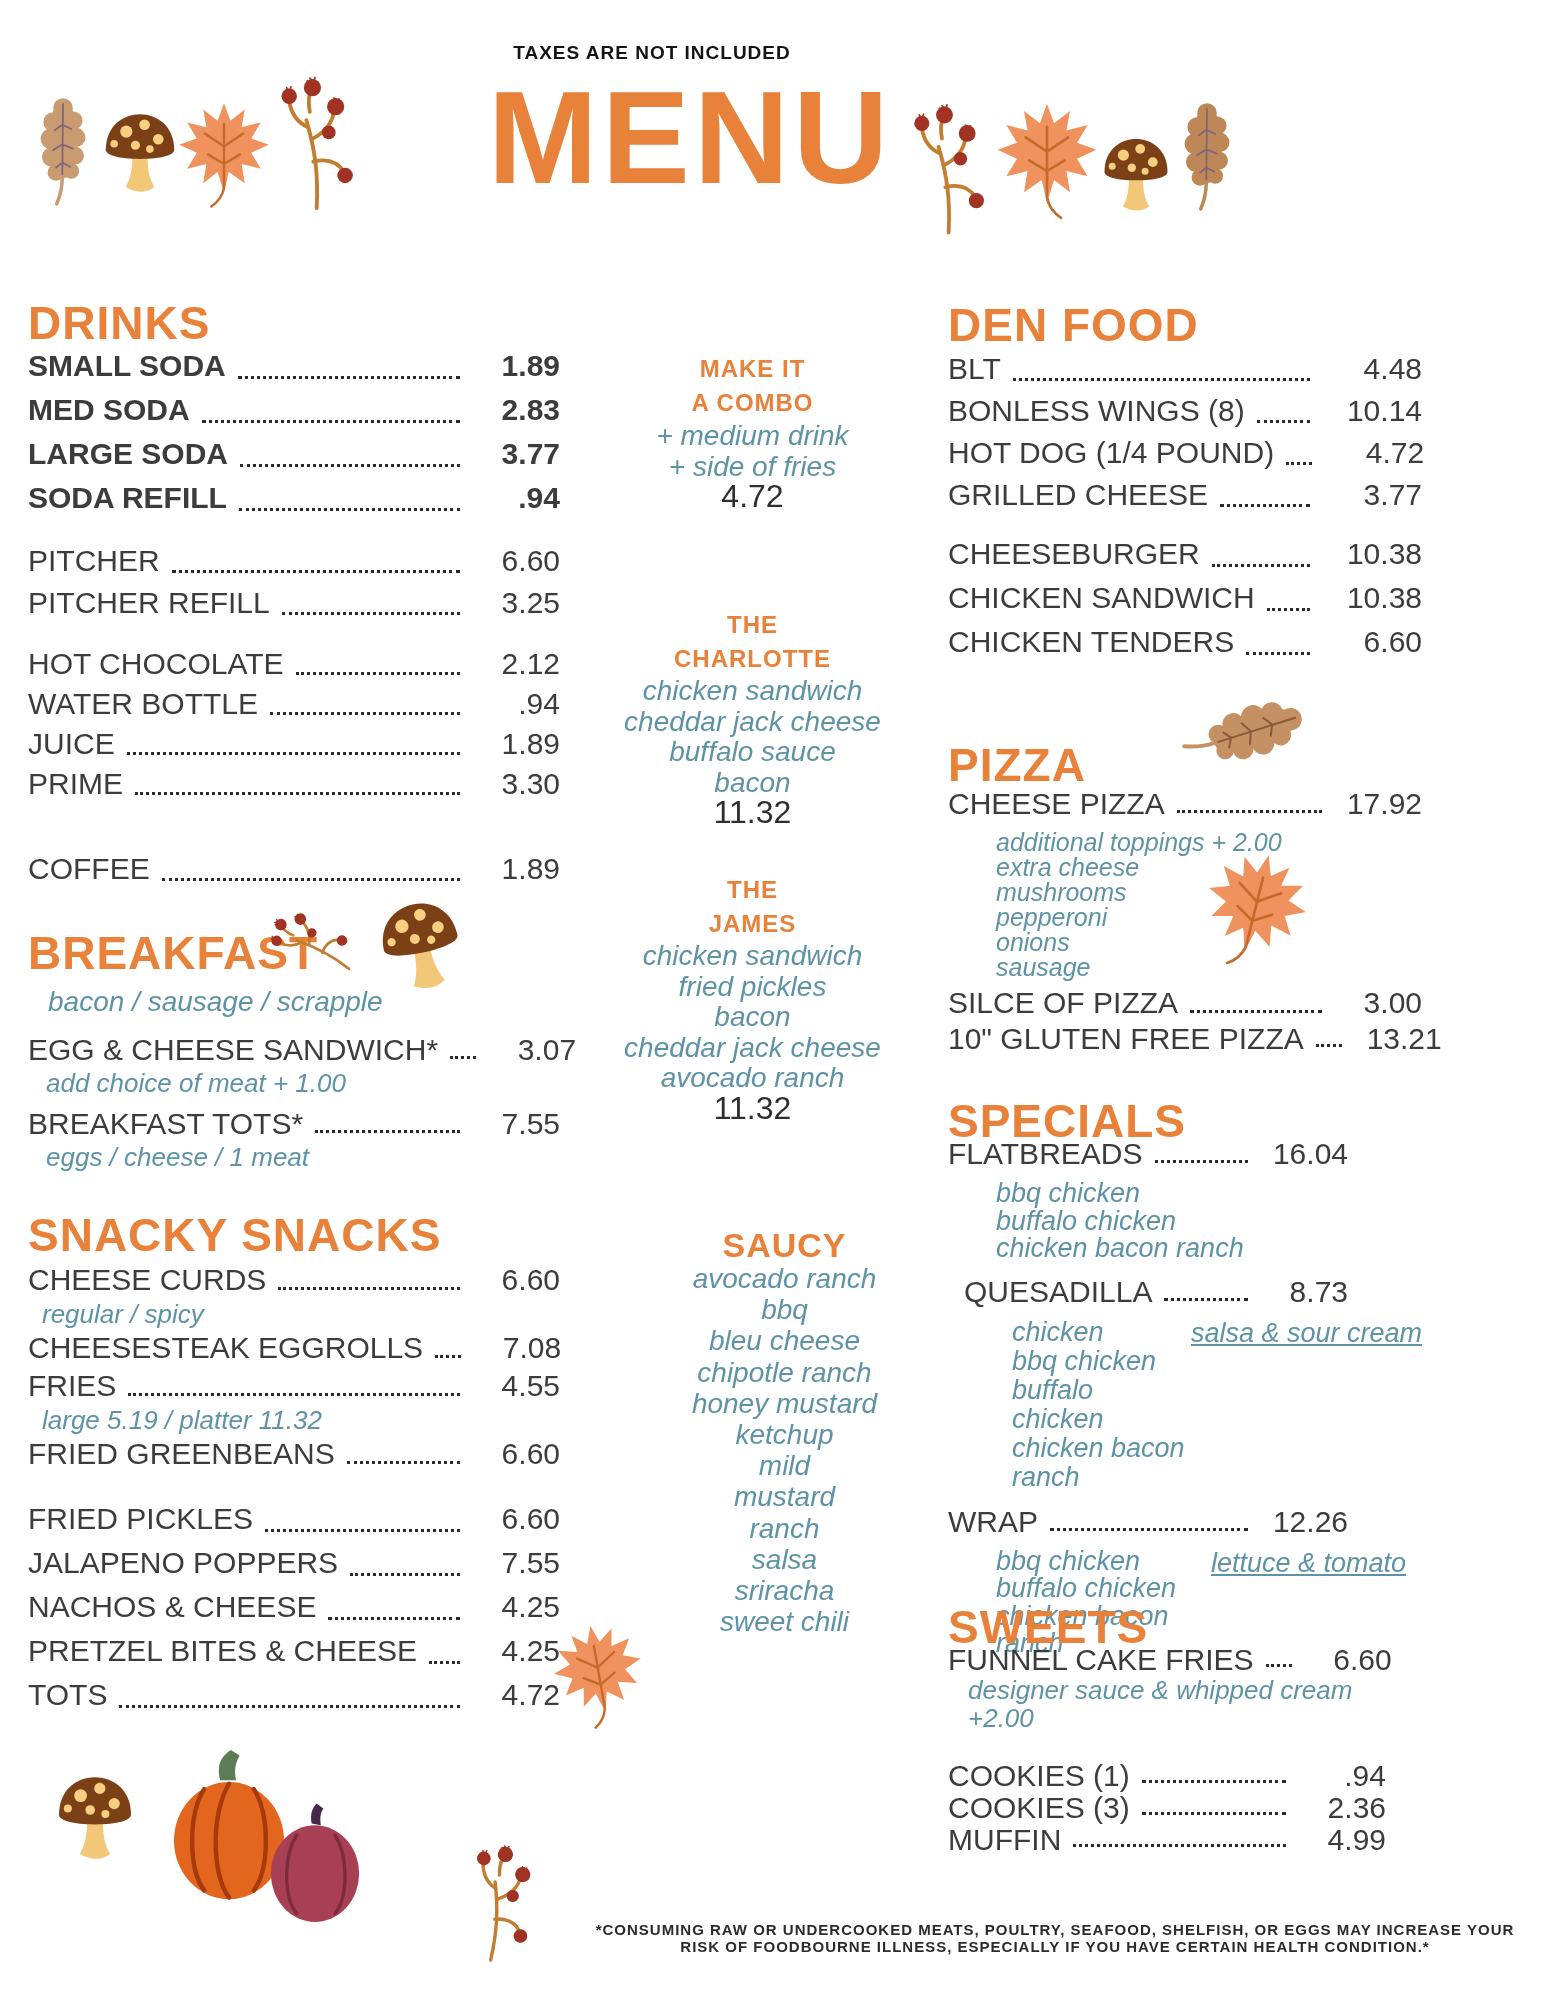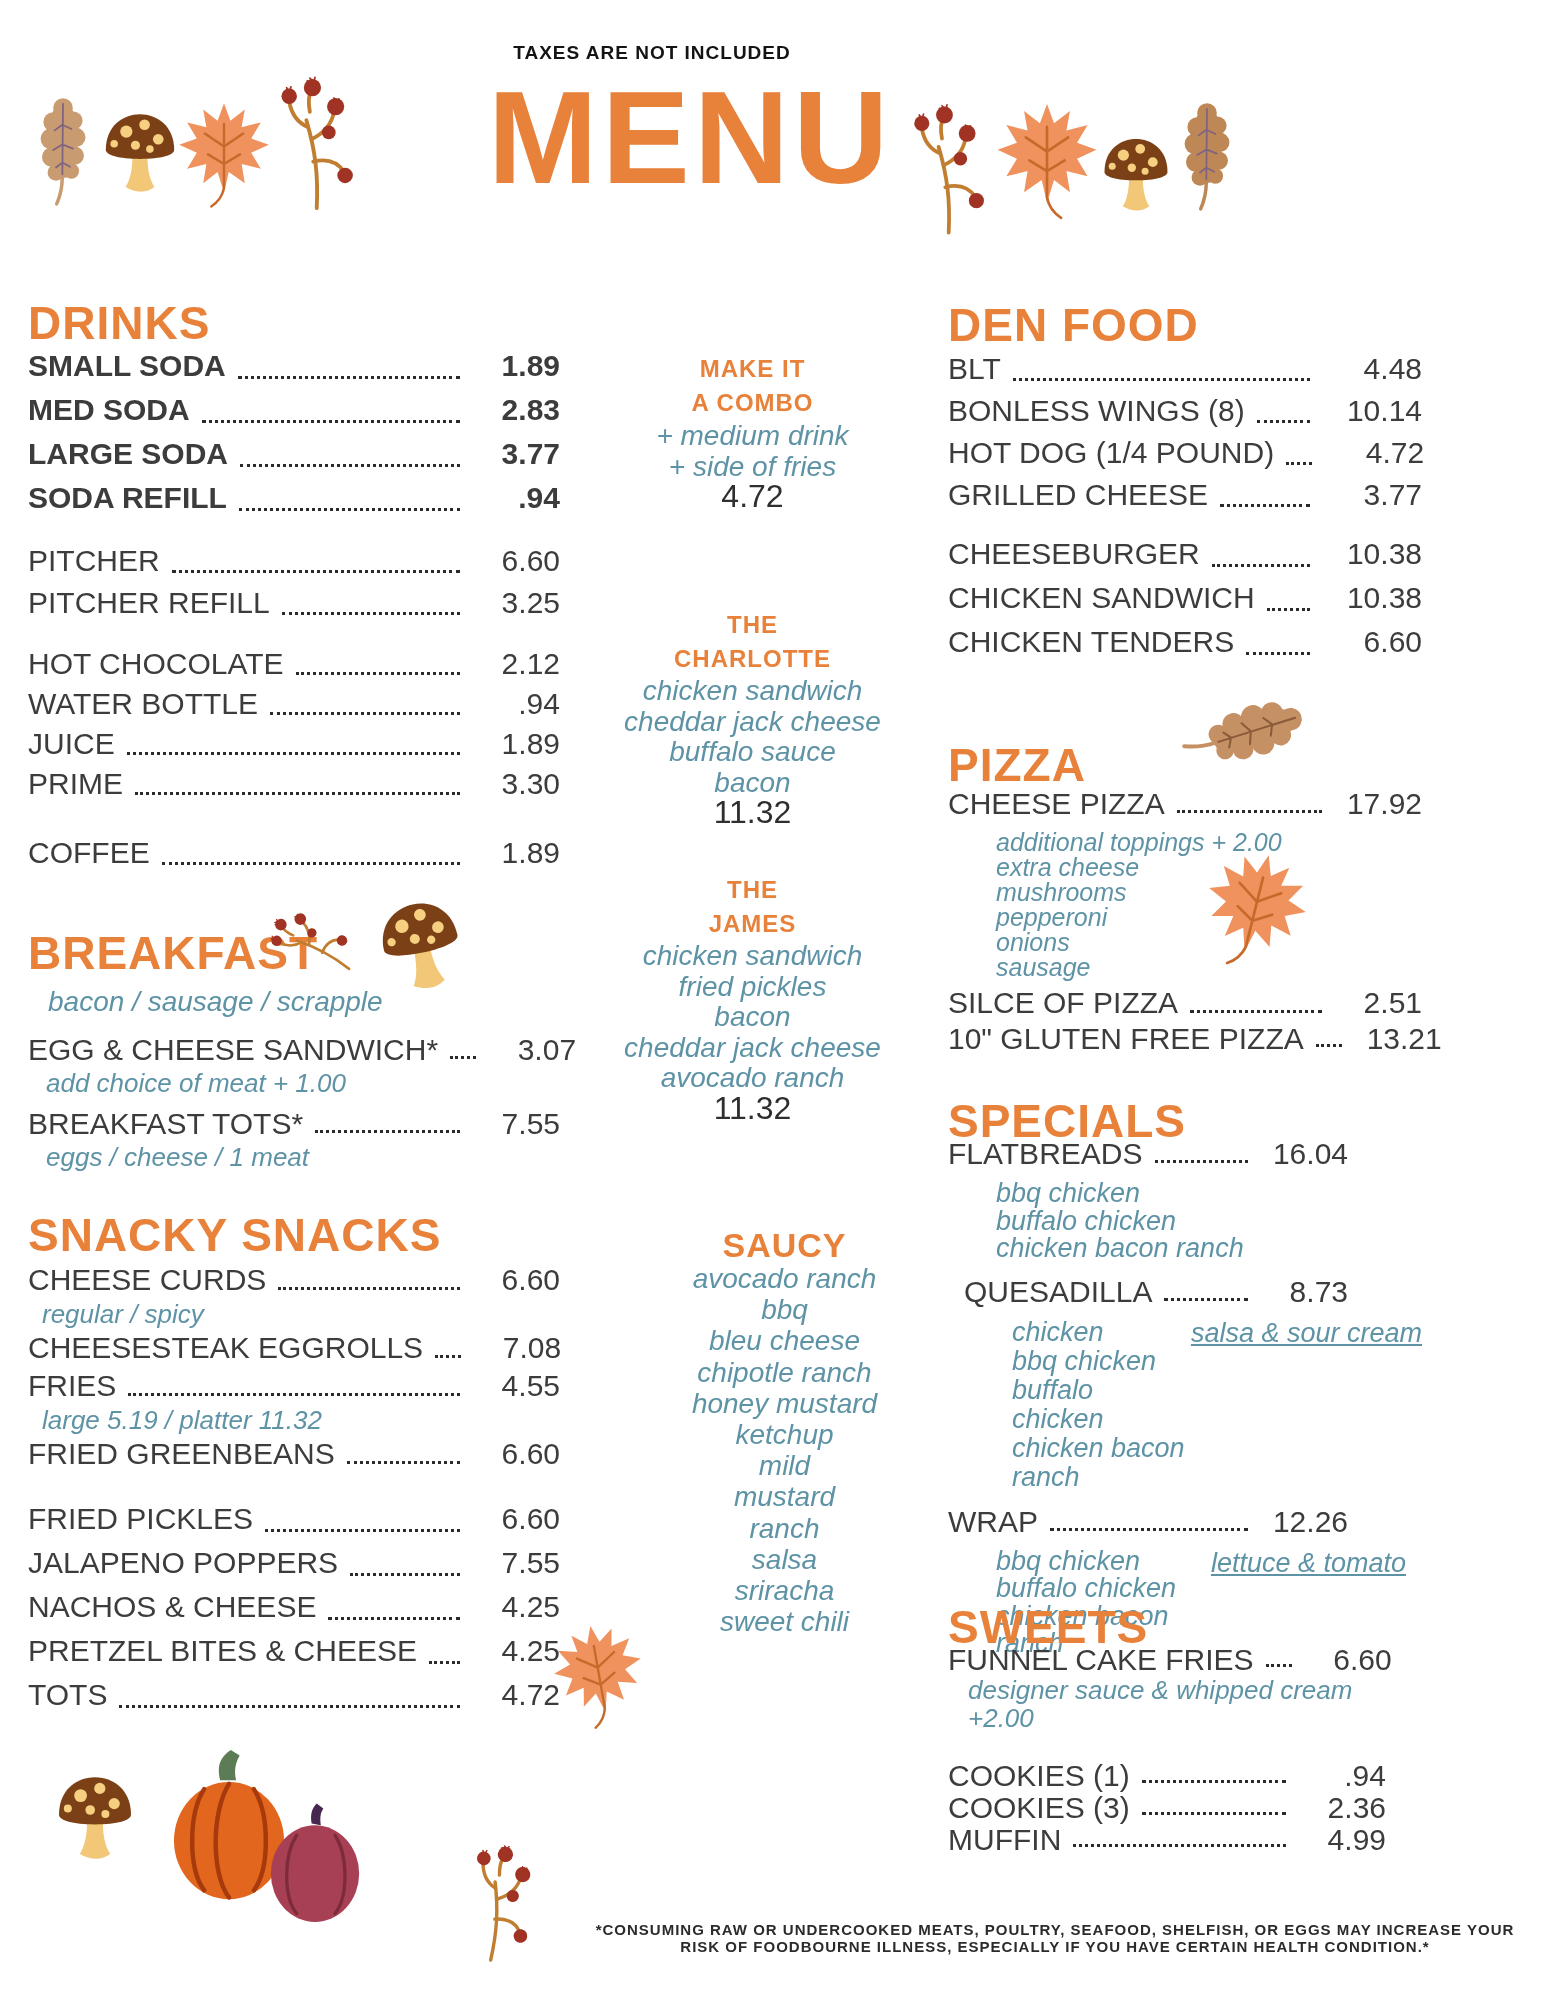--- a/index.html
+++ b/index.html
@@ -23,21 +23,21 @@
   .notes{white-space:pre-line;}
   .noteband{display:flex;}
   .side{text-align:right;padding-right:12px;}
   
   .drinks{left:28px;top:300px;width:532px;}
   .drinks .grp{margin-top:20px;}
   .drinks .grp-soda{margin-top:-2px;font-weight:bold;}
   .drinks .grp-soda .row{height:44px;}
   .drinks .grp-pitcher .row{height:42px;}
   .drinks .grp-hot .row{height:40px;}
-  .drinks .grp-coffee{margin-top:28px;}
+  .drinks .grp-coffee{margin-top:44px;}
   .drinks .grp-coffee .row{height:42px;}
   .breakfast{left:28px;top:930px;width:532px;}
   .breakfast .subtitle{margin-top:12px;font-size:28px;line-height:28px;padding-left:20px;}
   .breakfast .items{margin-top:16px;}
   .breakfast .row{height:36px;}
   .breakfast .item:nth-child(2){margin-top:8px;}
   .breakfast .notes{font-size:26px;line-height:30px;padding-left:18px;}
   .snacky{left:28px;top:1212px;width:532px;}
   .snacky .items{margin-top:3px;}
   .snacky .row{height:38px;}
@@ -549,21 +549,21 @@
 onions
 sausage</div>
 
           </div>
         </div>
 
         <div class="item">
           <div class="row">
             <span class="nm">SILCE OF PIZZA</span>
             <span class="dots"></span>
-            <span class="pr">2.51</span>
+            <span class="pr">3.00</span>
           </div>
 
         </div>
 
         <div class="item">
           <div class="row">
             <span class="nm">10" GLUTEN FREE PIZZA</span>
             <span class="dots"></span>
             <span class="pr">13.21</span>
           </div>

